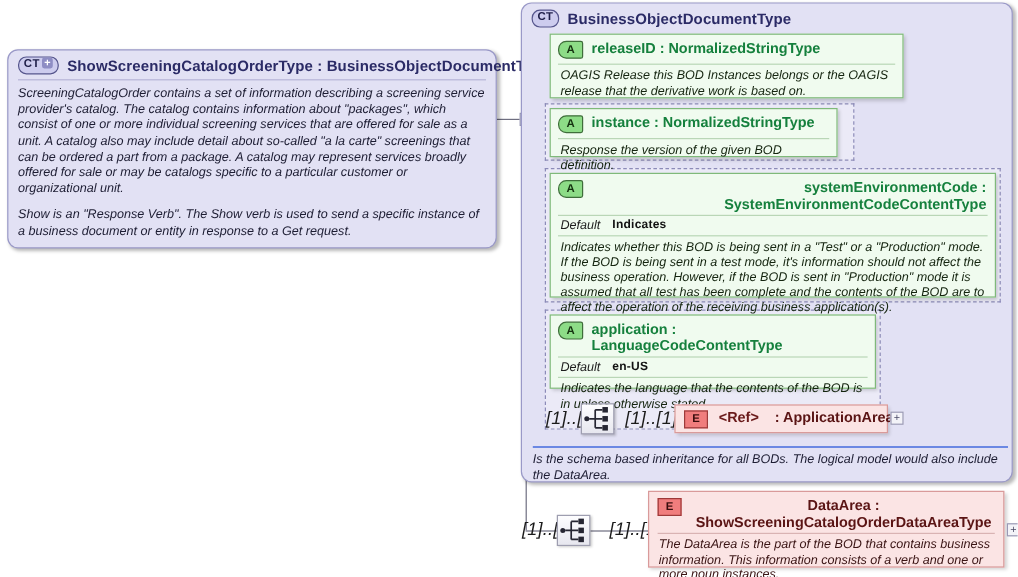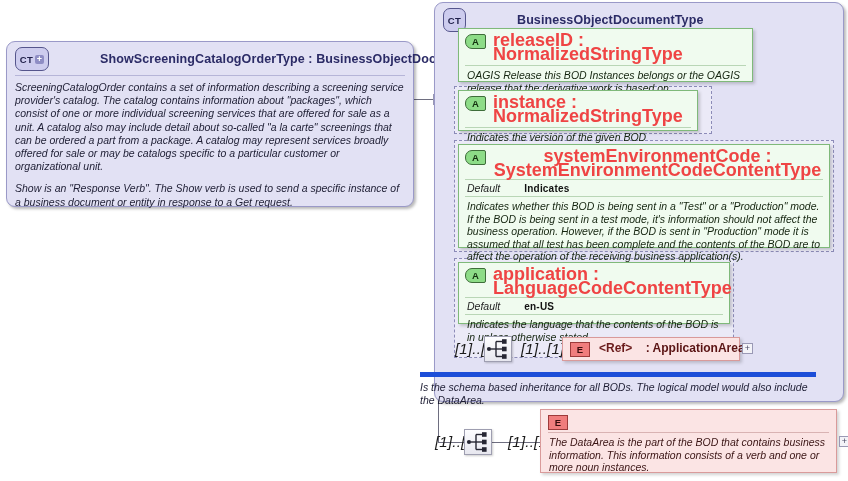--- a/index.html
+++ b/index.html
@@ -31,42 +31,40 @@
     align-items: center;
     gap: 7px;
     padding: 5px 8px 4px 8px;
   }
   .panel-title .title-text {
     font-size: 12.5px;
     font-weight: bold;
     color: #2b2b66;
     letter-spacing: 0.1px;
     white-space: nowrap;
-    margin-left: 44px;
   }
   .panel-doc {
     margin: 0 8px 6px 8px;
     padding-top: 5px;
     border-top: 1px solid #b6b5d8;
     font-style: italic;
     font-size: 10.5px;
     line-height: 13.2px;
     color: #1d1d33;
   }
   .panel-doc p { margin: 0 0 9px 0; }
   .panel-doc p:last-child { margin-bottom: 0; }
 
   
   .badge-ct {
     display: inline-flex;
-    align-items: center;
     justify-content: center;
     height: 15px;
     min-width: 23px;
-    padding: 11px 3px;
+    padding: 0 3px;
     border-radius: 7px;
     border: 1.4px solid #55558c;
     background: #cdccee;
     font-size: 9.5px;
     font-weight: bold;
     color: #20204a;
     letter-spacing: 0.3px;
     box-sizing: border-box;
   }
   .badge-ct.with-plus { min-width: 34px; gap: 2px; }
@@ -90,46 +88,46 @@
     border: 1px solid #7fb97a;
     box-shadow: 2px 2px 3px rgba(0,0,0,0.18);
   }
   .attr-head {
     display: flex;
     align-items: flex-start;
     gap: 7px;
     padding: 4px 7px 4px 6px;
   }
   .attr-name {
-    font-size: 18px;
-    font-weight: bold;
-    color: #ef4444;
+    font-size: 12px;
+    font-weight: bold;
+    color: #15803d;
     line-height: 14px;
     flex: 1;
   }
-  .attr-name.centered { text-align: center; }
+  .attr-name.centered { text-align: right; }
   .badge-a {
     flex: 0 0 auto;
     display: inline-flex;
     align-items: center;
     justify-content: center;
     width: 21px; height: 15px;
     border-radius: 7px 2px 2px 7px;
     border: 1.4px solid #3e6d3a;
     background: #8ddc87;
     font-size: 9.5px;
     font-weight: bold;
     color: #14300f;
     box-sizing: border-box;
     margin-top: 1px;
   }
   .attr-default {
     display: flex;
-    align-items: center;
-    gap: 24px;
+    align-items: flex-start;
+    gap: 10px;
     margin: 0 6px;
     padding: 2px 0 2px 2px;
     border-top: 1px solid #b9d6b6;
   }
   .attr-default .dlabel {
     font-style: italic;
     font-size: 10.5px;
     color: #1d1d1d;
   }
   .attr-default .dvalue {
@@ -290,22 +288,22 @@
 
 <div class="panel" style="left:434px; top:2px; width:410px; height:400px;">
   <div class="panel-title" style="padding-bottom:2px;">
     <span class="badge-ct">
       <span>CT</span>
     </span>
     <span class="title-text">BusinessObjectDocumentType</span>
   </div>
 </div>
 
-<div style="position:absolute; left:420px; top:372px; width:396px; padding-top:4px;
-            border-top:5px solid #1d4ed8; font-style:italic; font-size:10.5px;
+<div style="position:absolute; left:444px; top:372px; width:396px; padding-top:4px;
+            border-top:1px solid #1d4ed8; font-style:italic; font-size:10.5px;
             line-height:12.8px; color:#1d1d33;">
   <span>Is the schema based inheritance for all BODs. The logical model would also include the DataArea.</span>
 </div>
 
 <div class="dashed-wrap" style="left:454px; top:86px; width:258px; height:48px;"></div>
 <div class="dashed-wrap" style="left:454px; top:140px; width:380px; height:112px;"></div>
 <div class="dashed-wrap" style="left:454px; top:258px; width:280px; height:100px;"></div>
 
 <div class="attr-box" style="left:458px; top:28px; width:295px; height:54px;">
   <div class="attr-head">
@@ -313,21 +311,21 @@
     <span class="attr-name">releaseID : NormalizedStringType</span>
   </div>
   <div class="attr-doc">OAGIS Release this BOD Instances belongs or the OAGIS release that the derivative work is based on.</div>
 </div>
 
 <div class="attr-box" style="left:458px; top:90px; width:240px; height:41px;">
   <div class="attr-head">
     <span class="badge-a">A</span>
     <span class="attr-name">instance : NormalizedStringType</span>
   </div>
-  <div class="attr-doc">Indicates the version of the given BOD definition.</div>
+  <div class="attr-doc">Response the version of the given BOD definition.</div>
 </div>
 
 <div class="attr-box" style="left:458px; top:144px; width:372px; height:104px;">
   <div class="attr-head" style="padding-bottom:2px;">
     <span class="badge-a">A</span>
     <span class="attr-name centered">systemEnvironmentCode : SystemEnvironmentCodeContentType</span>
   </div>
   <div class="attr-default">
     <span class="dlabel">Default</span>
     <span class="dvalue">Indicates</span>
@@ -390,16 +388,17 @@
     <rect x="17" y="9.7" width="4.6" height="4.6" fill="#262633"></rect>
     <rect x="17" y="17.2" width="4.6" height="4.6" fill="#262633"></rect>
   </svg>
 </div>
 
 <div class="card" style="left:508px; top:433px;">[1]..[1]</div>
 
 <div class="elem-box" style="left:540px; top:409px; width:297px; height:64px;">
   <div class="elem-head" style="padding-bottom:2px;">
     <span class="badge-e">E</span>
+    <span class="elem-name centered">DataArea : ShowScreeningCatalogOrderDataAreaType</span>
   </div>
   <div class="elem-doc">The DataArea is the part of the BOD that contains business information. This information consists of a verb and one or more noun instances.</div>
 </div>
 <div class="toggle-box" style="left:839px; top:436px;">+</div>
 
 </body></html>

